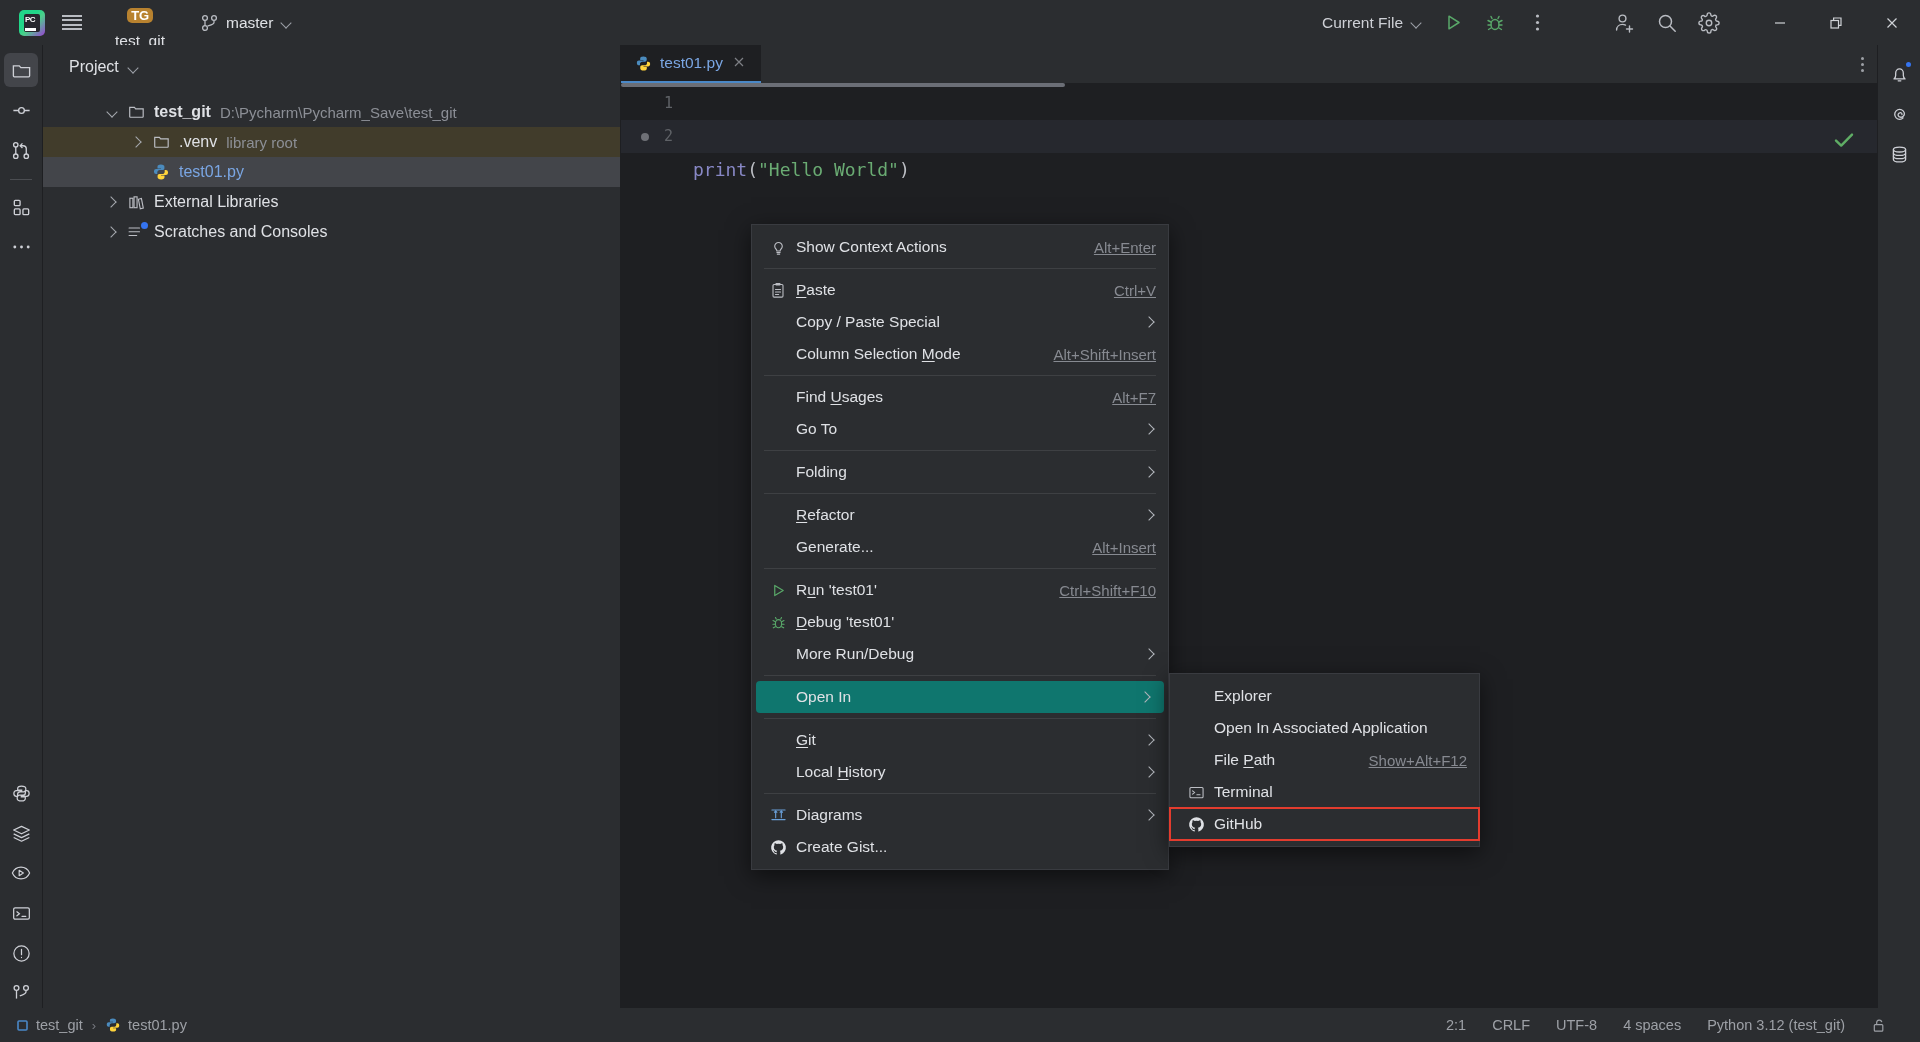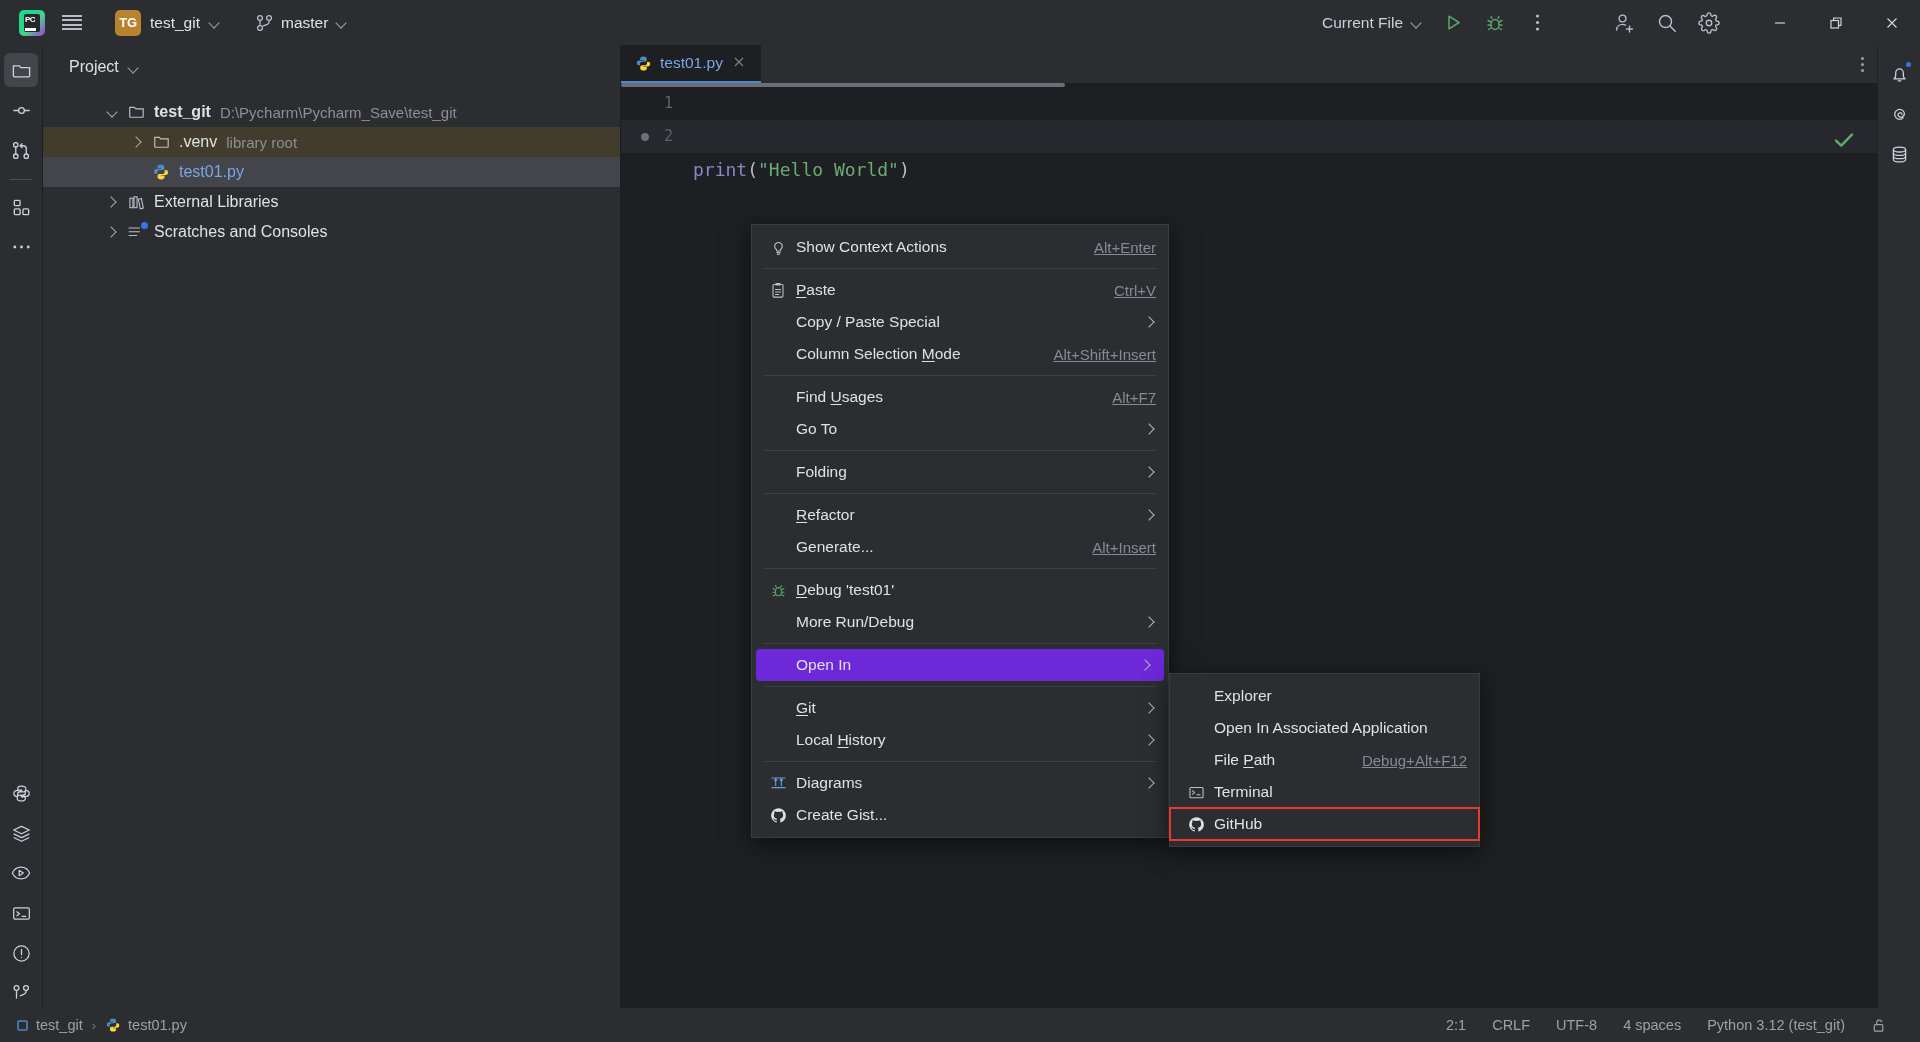--- a/index.html
+++ b/index.html
@@ -38,20 +38,21 @@
   }
   .pc-logo .pc-bar{
     position:absolute; left:6px; bottom:5px; width:11px; height:2.5px; background:#fff; z-index:2;
   }
   .hamburger { width: 20px; height: 15px; display:flex; flex-direction:column; justify-content:space-between; }
   .hamburger span { display:block; height:2px; background:#b9bcc2; width:100%; }
 
   .proj-chip {
     display:flex; align-items:center; gap:9px; height:30px; padding:0 9px; border-radius:6px;
     margin-left: 14px;
+    flex-direction: column;
   }
   .proj-badge {
     width:26px; height:26px; border-radius:5px; background:#b8822f;
     color:#ffffff; font-size:13px; font-weight:bold; display:flex; align-items:center; justify-content:center;
     letter-spacing:-0.3px;
   }
   .proj-name { font-size:15.5px; color:#dfe1e5; }
   .chev { width:11px; height:11px; position:relative; flex:0 0 auto; }
   .chev::before{
     content:""; position:absolute; left:1px; top:2px; width:7px; height:7px;
@@ -164,21 +165,21 @@
   
   .ctxmenu {
     position:absolute; left:751px; top:224px; width:418px;
     background:#2b2d30; border:1px solid #393b40;
     box-shadow: 0 6px 22px rgba(0,0,0,.55);
     padding:6px 0; z-index:60;
   }
   .mi {
     height:32px; display:flex; align-items:center; padding:0 12px 0 14px; position:relative;
   }
-  .mi.selected { background:#6d28d9; border-radius:4px; margin:0 4px; padding-left:10px; }
+  .mi.selected { background:#0f766e; border-radius:4px; margin:0 4px; padding-left:10px; }
   .mi-icon { width:24px; height:20px; display:flex; align-items:center; justify-content:center; flex:0 0 auto; margin-right:6px; }
   .mi-label { font-size:15.5px; color:#dfe1e5; flex:1; }
   .mi-label u { text-decoration:underline; text-underline-offset:2px; }
   .mi-short { font-size:15px; color:#878a91; margin-left:auto; padding-left:18px;text-decoration:underline;}
   .mi-arrow { width:14px; height:14px; position:relative; margin-left:auto; }
   .mi-arrow::before{
     content:""; position:absolute; left:3px; top:3px; width:7px; height:7px;
     border-right:1.4px solid #b4b7bd; border-bottom:1.4px solid #b4b7bd; transform:rotate(-45deg);
   }
   .msep { height:1px; background:#3e4043; margin:5px 12px; }
@@ -650,20 +651,29 @@
     </div>
     <div class="mi">
       <span class="mi-icon"></span>
       <span class="mi-label">Generate...</span>
       <span class="mi-short">Alt+Insert</span>
     </div>
     <div class="msep"></div>
 
     <div class="mi">
       <span class="mi-icon">
+        <svg width="15" height="15" viewBox="0 0 16 16">
+            <path d="M4 2.6 13 8 4 13.4Z" fill="none" stroke="#59a869" stroke-width="1.3" stroke-linejoin="round"></path>
+          </svg>
+      </span>
+      <span class="mi-label">R<u>u</u>n 'test01'</span>
+      <span class="mi-short">Ctrl+Shift+F10</span>
+    </div>
+    <div class="mi">
+      <span class="mi-icon">
         <svg width="17" height="17" viewBox="0 0 18 18" stroke="#59a869" stroke-width="1.2" fill="none" stroke-linecap="round">
           <ellipse cx="9" cy="10.3" rx="3.3" ry="4.3"></ellipse>
           <path d="M6.6 5.4 5.8 3.7M11.4 5.4l.8-1.7"></path>
           <path d="M5.7 8.2 3.2 7M5.7 10.8H3.1M5.7 13.4 3.5 14.6"></path>
           <path d="M12.3 8.2 14.8 7M12.3 10.8h2.6M12.3 13.4l2.2 1.2"></path>
         </svg>
       </span>
       <span class="mi-label"><u>D</u>ebug 'test01'</span>
     </div>
     <div class="mi">
@@ -718,21 +728,21 @@
       <span class="mi-icon"></span>
       <span class="mi-label">Explorer</span>
     </div>
     <div class="mi">
       <span class="mi-icon"></span>
       <span class="mi-label">Open In Associated Application</span>
     </div>
     <div class="mi">
       <span class="mi-icon"></span>
       <span class="mi-label">File <u>P</u>ath</span>
-      <span class="mi-short">Debug+Alt+F12</span>
+      <span class="mi-short">Show+Alt+F12</span>
     </div>
     <div class="mi">
       <span class="mi-icon">
         <svg width="17" height="15" viewBox="0 0 18 16" fill="none" stroke="#bcbec4" stroke-width="1.15" stroke-linecap="round">
           <rect x="2" y="2.6" width="14" height="11" rx="1.1"></rect>
           <path d="M4.8 6.2 6.9 8 4.8 9.8M9.4 10.4h3.4"></path>
         </svg>
       </span>
       <span class="mi-label">Terminal</span>
     </div>

